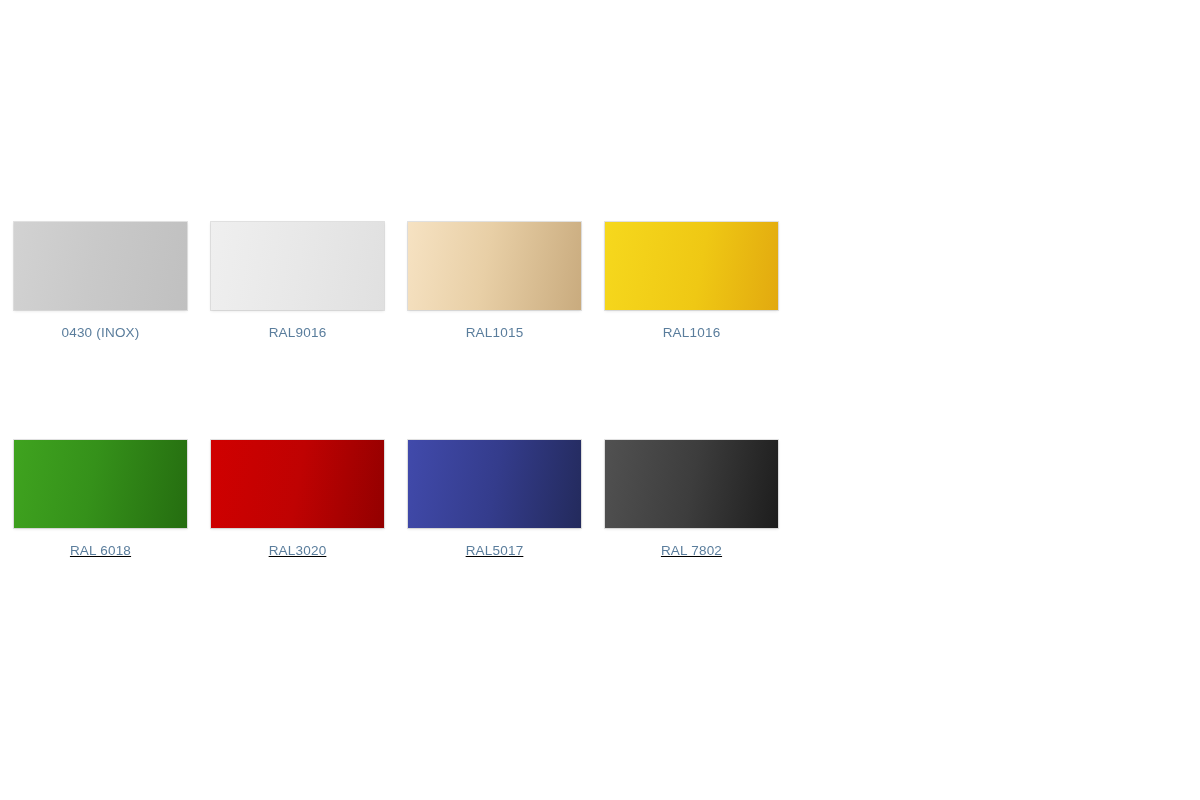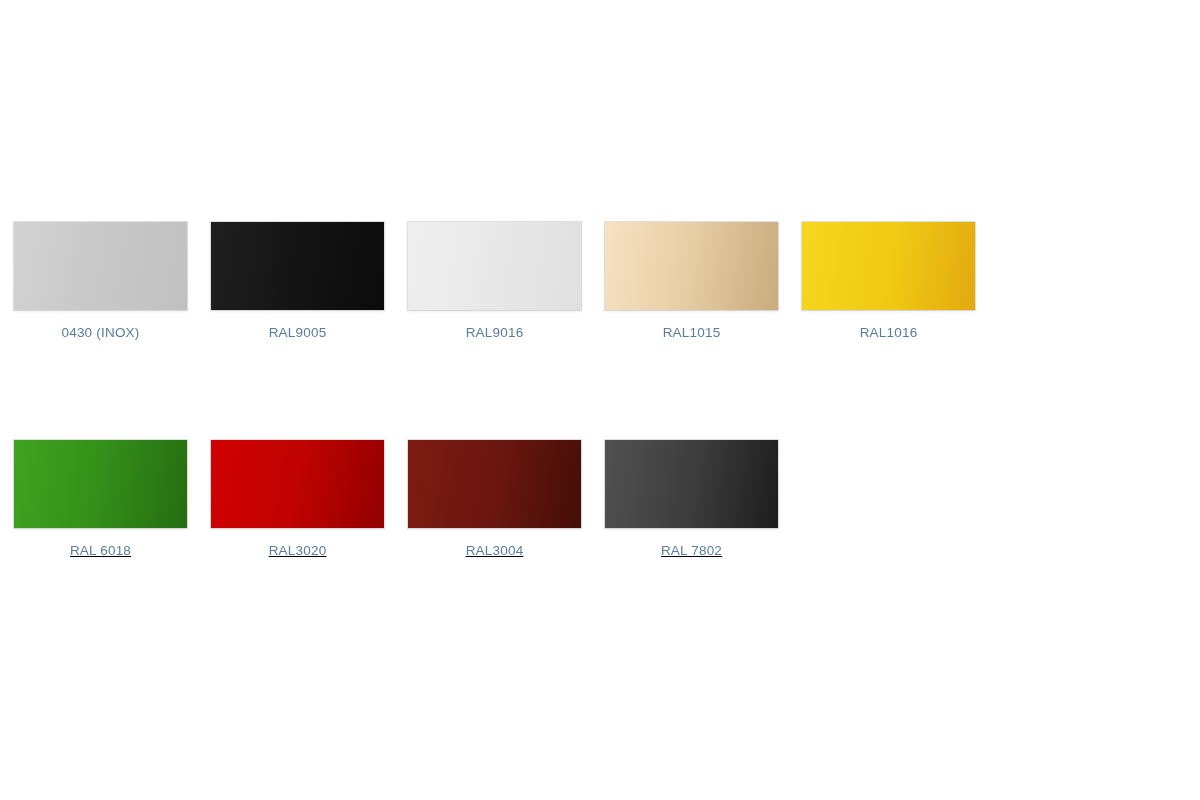--- a/index.html
+++ b/index.html
@@ -68,24 +68,20 @@
 <body>
 
 <div id="swatch-board">
 
   <div class="swatch-row" id="swatch-row-1">
       <div class="swatch-cell">
         <div class="swatch-chip" style="background: linear-gradient(100deg, rgb(210, 210, 210) 0%, rgb(201, 201, 201) 45%, rgb(192, 192, 192) 100%);"></div>
         <div class="swatch-label">0430 (INOX)</div>
       </div>
       <div class="swatch-cell">
-        <div class="swatch-chip" style="background: linear-gradient(100deg, rgb(31, 31, 31) 0%, rgb(20, 20, 20) 50%, rgb(11, 11, 11) 100%);"></div>
-        <div class="swatch-label">RAL9005</div>
-      </div>
-      <div class="swatch-cell">
         <div class="swatch-chip" style="background: linear-gradient(100deg, rgb(239, 239, 239) 0%, rgb(232, 232, 232) 50%, rgb(224, 224, 224) 100%);"></div>
         <div class="swatch-label">RAL9016</div>
       </div>
       <div class="swatch-cell">
         <div class="swatch-chip" style="background: linear-gradient(100deg, rgb(246, 226, 194) 0%, rgb(232, 207, 166) 45%, rgb(201, 171, 126) 100%);"></div>
         <div class="swatch-label">RAL1015</div>
       </div>
       <div class="swatch-cell">
         <div class="swatch-chip" style="background: linear-gradient(100deg, rgb(246, 216, 29) 0%, rgb(239, 200, 20) 55%, rgb(226, 169, 15) 100%);"></div>
         <div class="swatch-label">RAL1016</div>
@@ -94,22 +90,22 @@
   <div class="swatch-row" id="swatch-row-2">
       <div class="swatch-cell">
         <div class="swatch-chip" style="background: linear-gradient(100deg, rgb(63, 163, 31) 0%, rgb(53, 145, 26) 45%, rgb(37, 109, 16) 100%);"></div>
         <div class="swatch-label">RAL 6018</div>
       </div>
       <div class="swatch-cell">
         <div class="swatch-chip" style="background: linear-gradient(100deg, rgb(208, 0, 0) 0%, rgb(191, 2, 2) 50%, rgb(147, 0, 0) 100%);"></div>
         <div class="swatch-label">RAL3020</div>
       </div>
       <div class="swatch-cell">
-        <div class="swatch-chip" style="background: linear-gradient(100deg, rgb(126, 28, 17) 0%, rgb(107, 22, 16) 50%, rgb(68, 14, 7) 100%);"></div>
-        <div class="swatch-label">RAL3004</div>
+        <div class="swatch-chip" style="background: linear-gradient(100deg, rgb(65, 74, 171) 0%, rgb(52, 60, 140) 50%, rgb(35, 42, 92) 100%);"></div>
+        <div class="swatch-label">RAL5017</div>
       </div>
       <div class="swatch-cell">
         <div class="swatch-chip" style="background: linear-gradient(100deg, rgb(81, 81, 81) 0%, rgb(61, 61, 61) 50%, rgb(29, 29, 29) 100%);"></div>
         <div class="swatch-label">RAL 7802</div>
       </div>
     </div>
 
 </div>
 
 </body></html>

